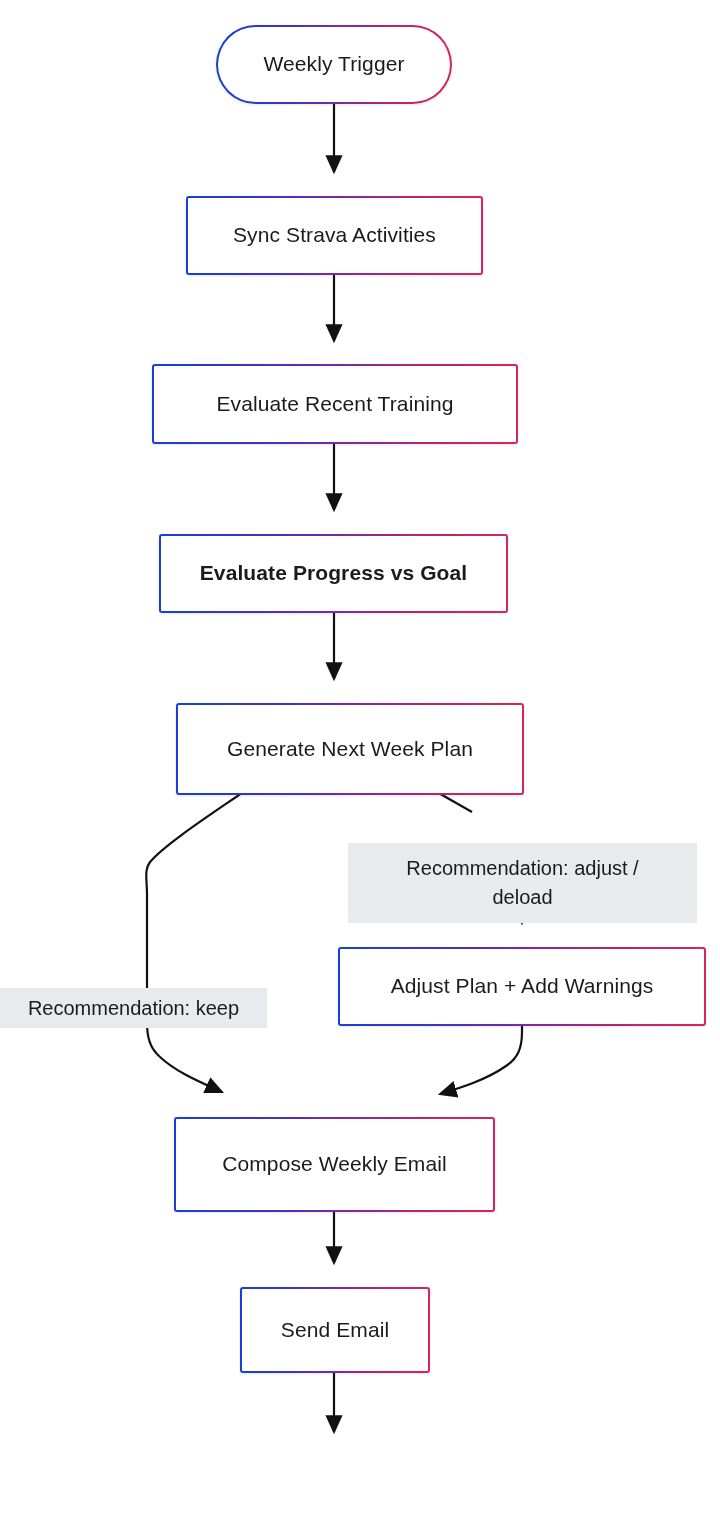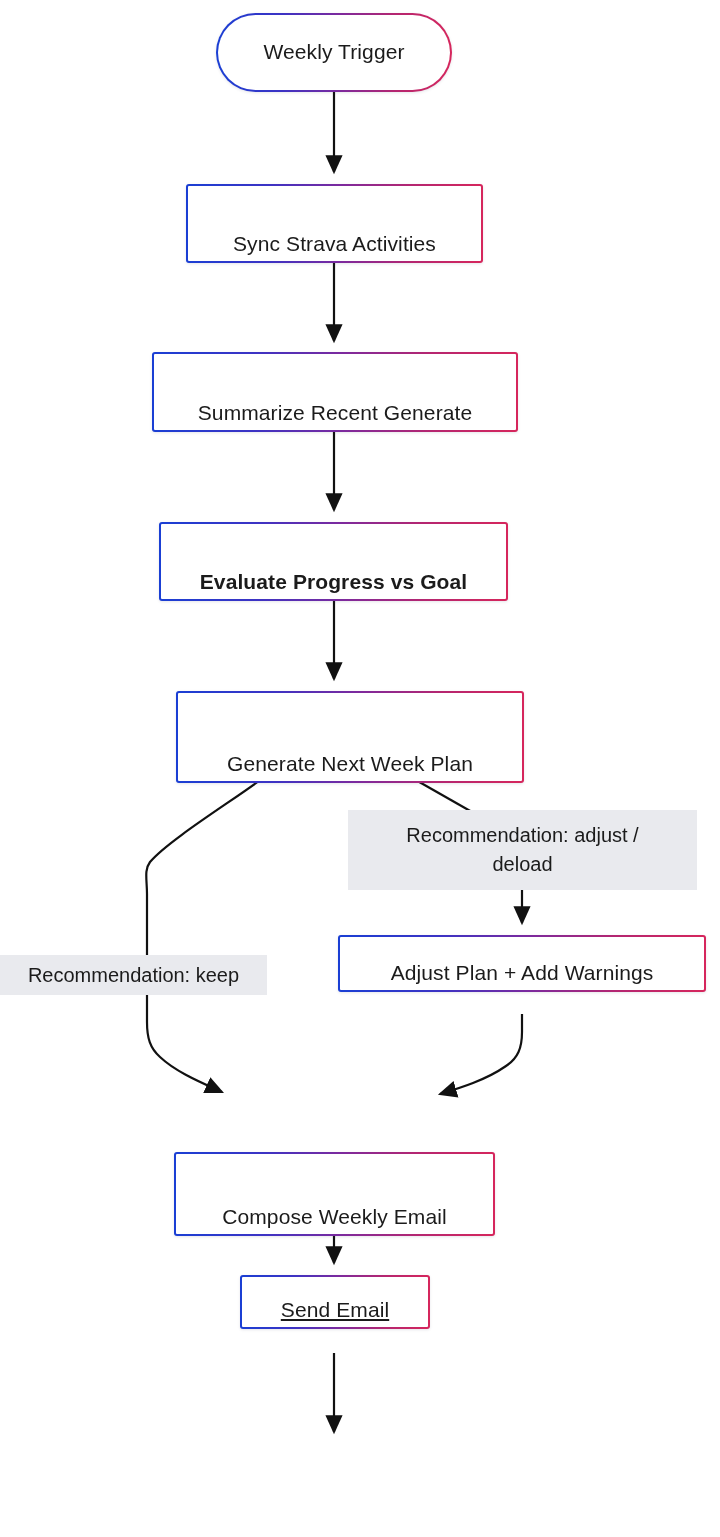--- a/index.html
+++ b/index.html
@@ -41,41 +41,42 @@
     letter-spacing: 0.1px;
     padding: 4px 10px;
     
     border: 2px solid transparent;
     background-image:
       linear-gradient(#ffffff, #ffffff),
       linear-gradient(90deg, #1a3fd4 0%, #3c33c4 28%, #7c2a9e 52%, #b52670 76%, #d6265c 100%);
     background-origin: border-box;
     background-clip: padding-box, border-box;
     box-shadow: 0 1px 3px rgba(60, 60, 90, 0.13);
+    margin-top: 12px;
   }
   .node.rect {
     border-radius: 3px;
-    align-items: flex-end;
   }
   .node.stadium {
     border-radius: 999px;
   }
   .edge-label {
     position: absolute;
     box-sizing: border-box;
     background: #e9eaee;
     color: #1b1b1b;
     font-size: 20px;
     line-height: 1.45;
     text-align: center;
     display: flex;
     align-items: center;
     justify-content: center;
     padding: 3px 8px;
     white-space: pre-line;
+    margin-top: 33px;
   }
 </style>
 </head>
 <body>
 
 <div id="canvas">
 
   <svg id="edges" viewBox="0 0 720 1537" width="720" height="1537" xmlns="http://www.w3.org/2000/svg">
     <defs>
       <marker id="arrowhead" markerWidth="9" markerHeight="9" refX="7.6" refY="4.5" orient="auto" markerUnits="strokeWidth">
@@ -108,40 +109,40 @@
 
   <div class="node stadium" style="left:216px; top:13px; width:236px; height:79px;">
     <span>Weekly Trigger</span>
   </div>
 
   <div class="node rect" style="left:186px; top:184px; width:297px; height:79px;">
     <span>Sync Strava Activities</span>
   </div>
 
   <div class="node rect" style="left:152px; top:352px; width:366px; height:80px;">
-    <span>Summarize Recent Generate</span>
+    <span>Evaluate Recent Training</span>
   </div>
 
   <div class="node rect" style="left:159px; top:522px; width:349px; height:79px;font-weight:bold;">
     <span>Evaluate Progress vs Goal</span>
   </div>
 
   <div class="node rect" style="left:176px; top:691px; width:348px; height:92px;">
     <span>Generate Next Week Plan</span>
   </div>
 
-  <div class="node rect" style="left:338px; top:935px; width:368px; height:57px;">
+  <div class="node rect" style="left:338px; top:935px; width:368px; height:79px;">
     <span>Adjust Plan + Add Warnings</span>
   </div>
 
-  <div class="node rect" style="left:174px; top:1152px; width:321px; height:84px;">
+  <div class="node rect" style="left:174px; top:1105px; width:321px; height:95px;">
     <span>Compose Weekly Email</span>
   </div>
 
-  <div class="node rect" style="left:240px; top:1275px; width:190px; height:54px;text-decoration:underline;">
+  <div class="node rect" style="left:240px; top:1275px; width:190px; height:86px;">
     <span>Send Email</span>
   </div>
 
 
   <div class="edge-label" style="left:0; top:955px; width:267px; height:40px;">
     <span>Recommendation: keep</span>
   </div>
 
   <div class="edge-label" style="left:348px; top:810px; width:349px; height:80px;">
     <span>Recommendation: adjust /

